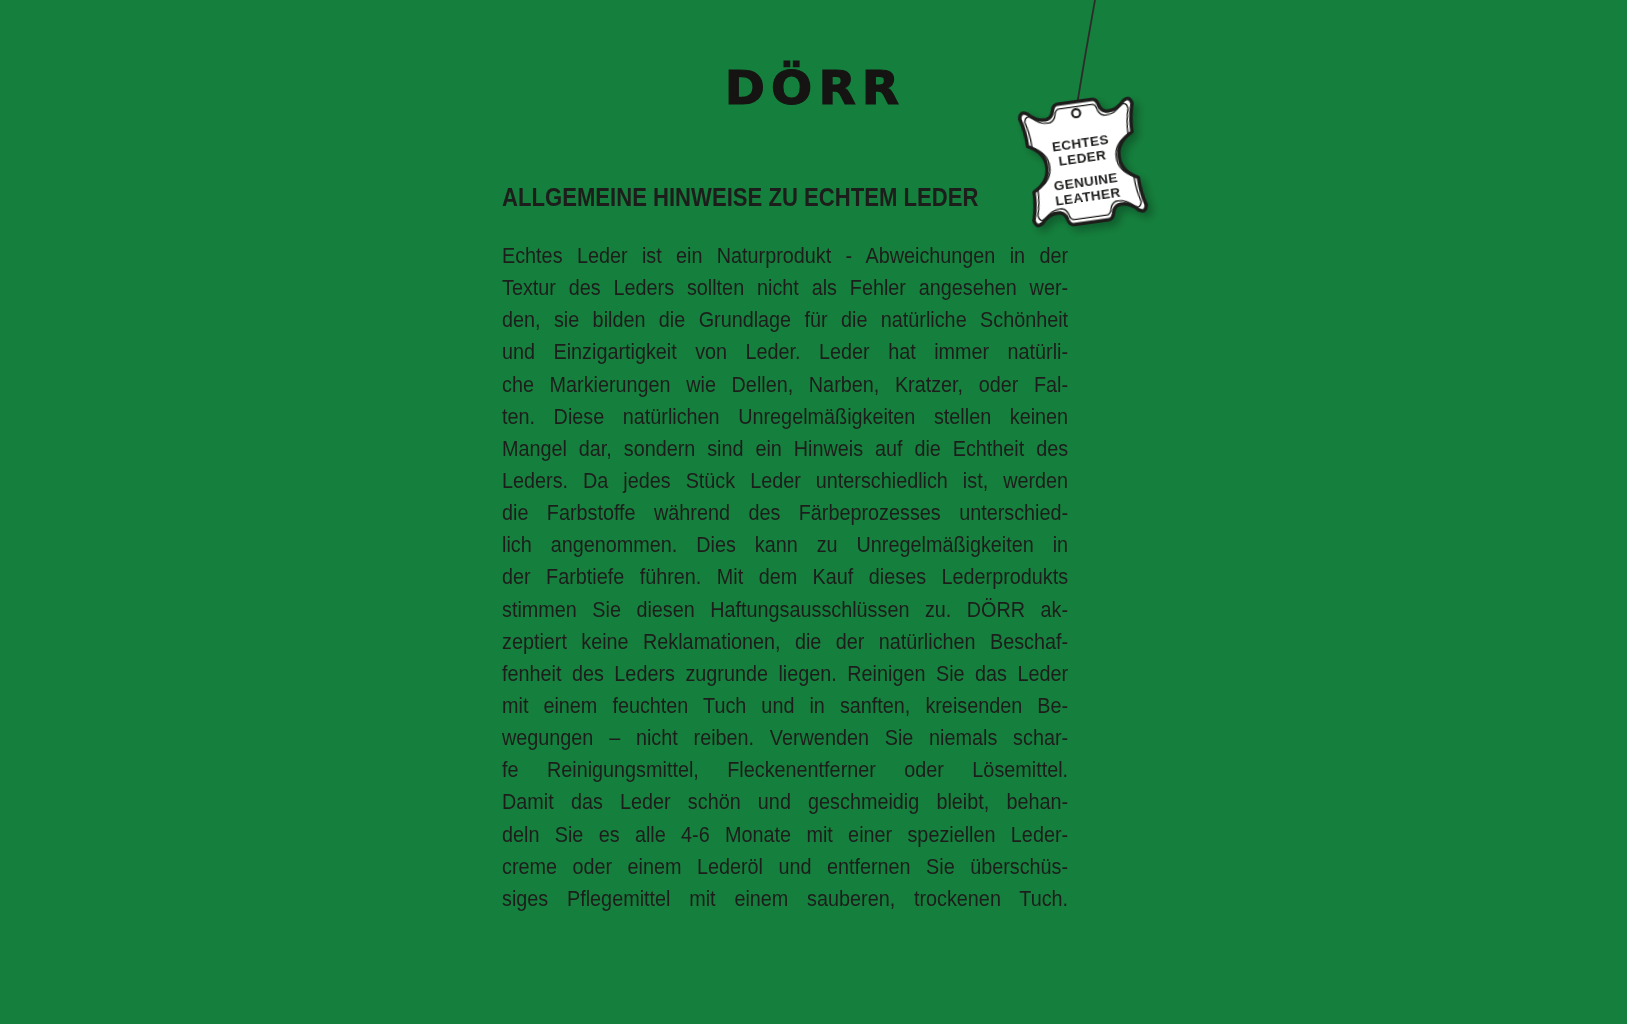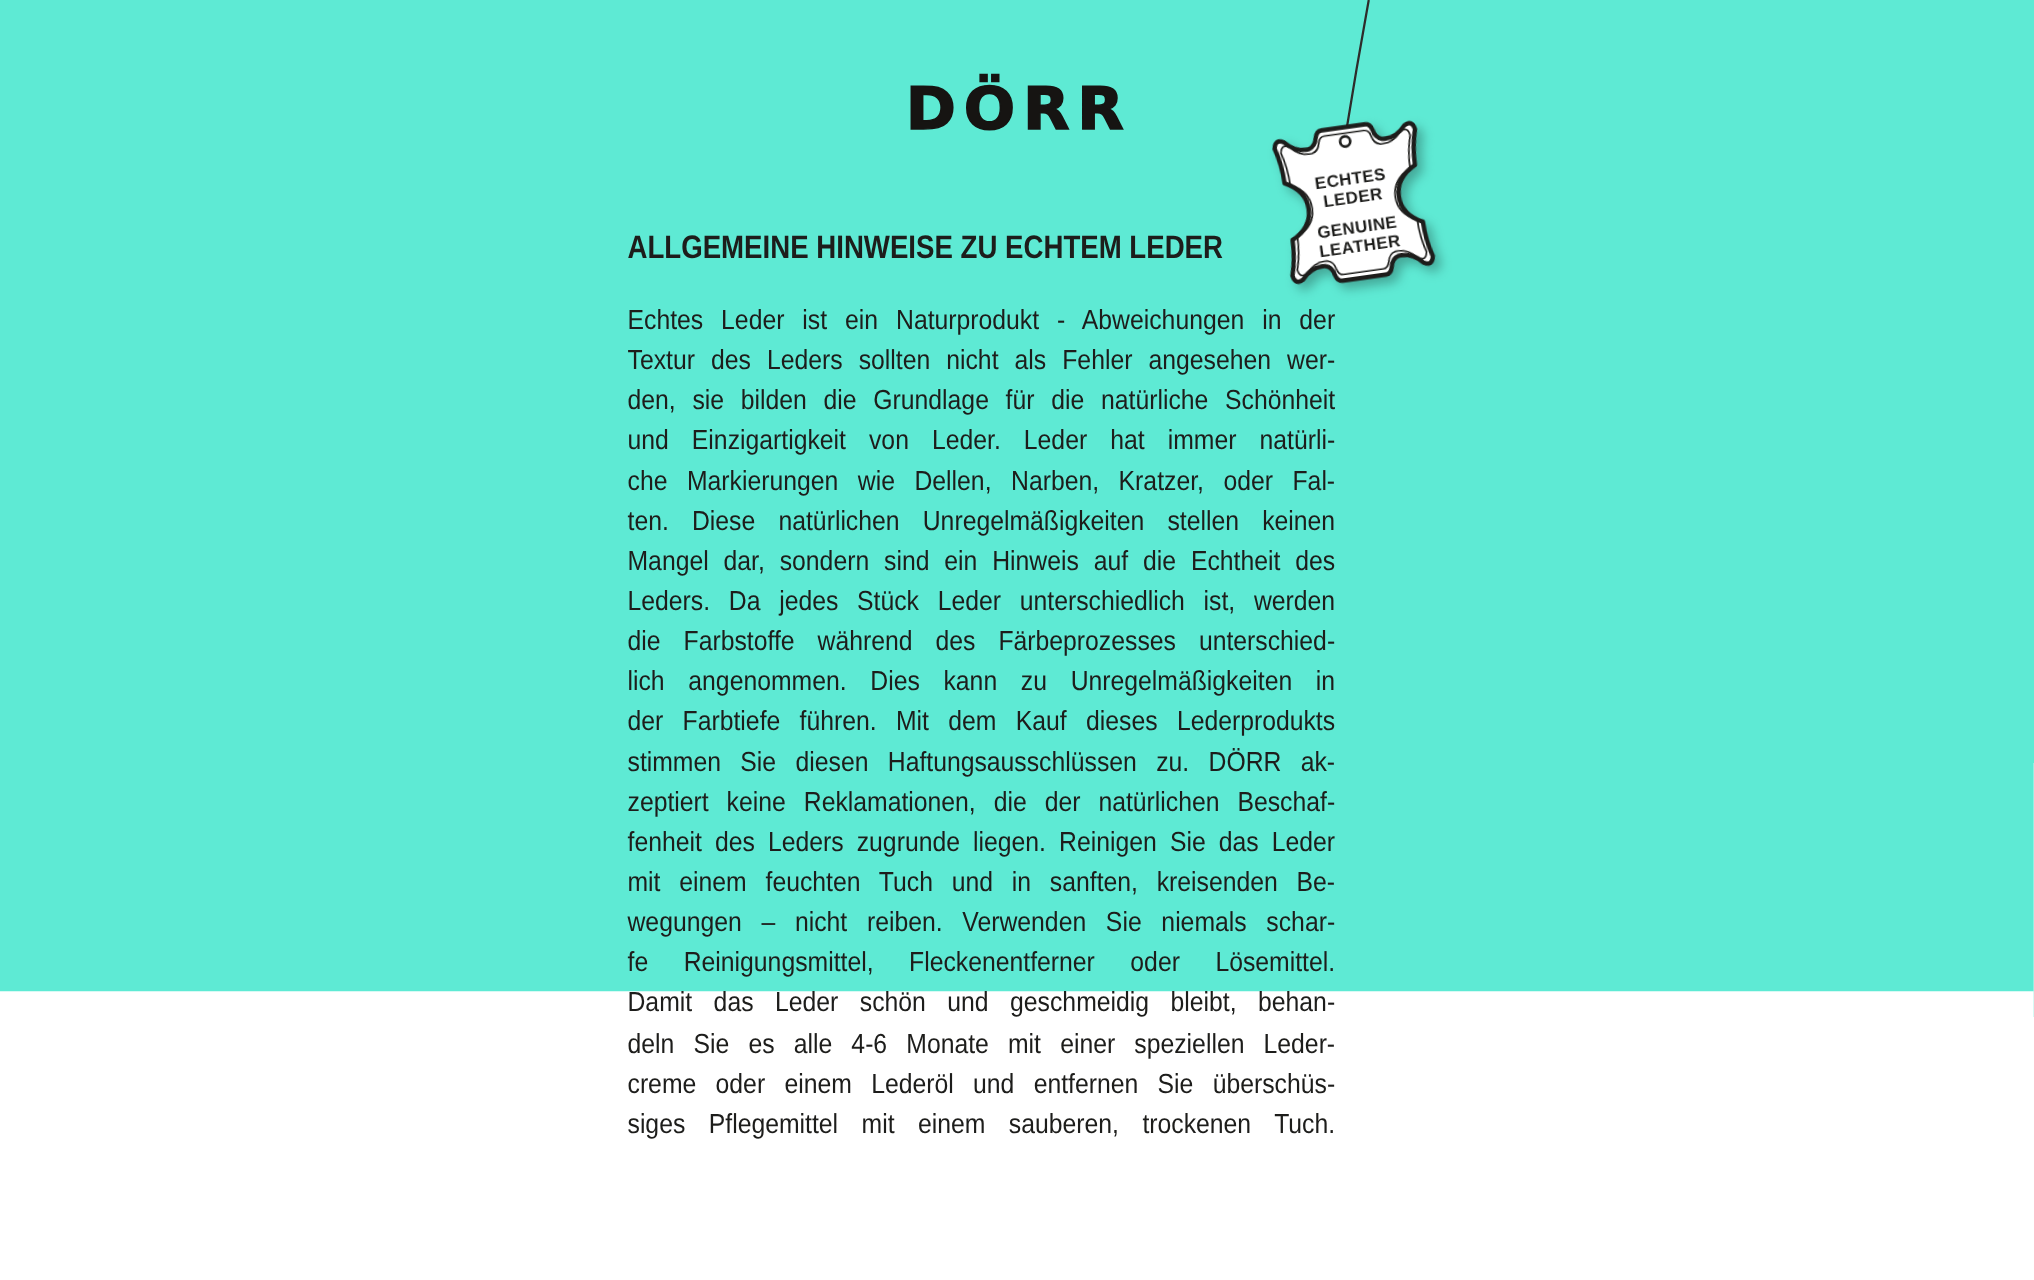--- a/index.html
+++ b/index.html
@@ -5,22 +5,22 @@
   * { margin: 0; padding: 0; box-sizing: border-box; }
   html, body { width: 1627px; height: 1024px; overflow: hidden; }
   body {
     background: #ffffff;
     font-family: "Liberation Sans", sans-serif;
     color: #1d1d1b;
   }
   .page {
     position: relative;
     width: 1627px;
-    height: 793px;
-    background: #5eead4;
+    height: 1024px;
+    background: #15803d;
   }
 
   
   .logo {
     position: absolute;
     left: 660px;
     top: 62px;
     width: 310px;
     text-align: center;
     font-family: "DejaVu Sans", sans-serif;

